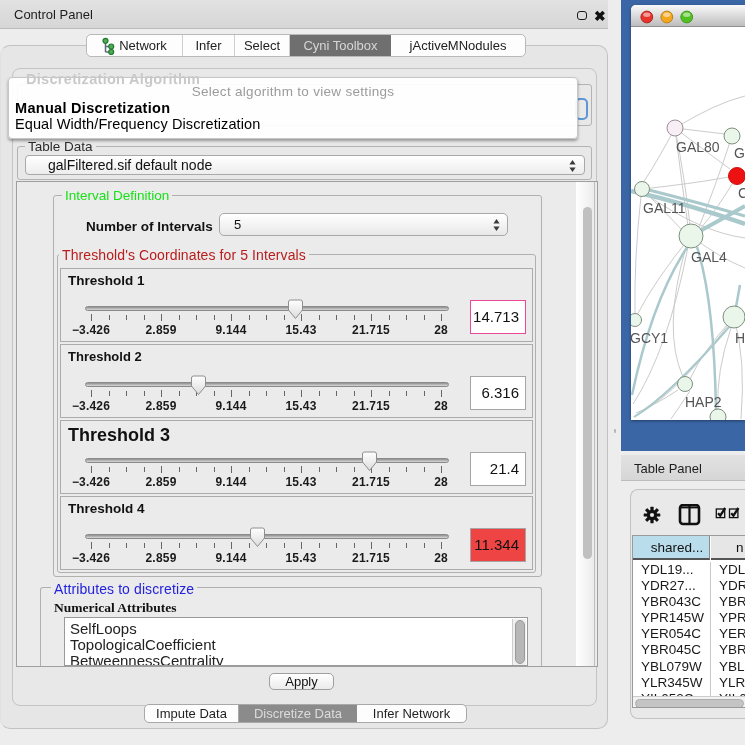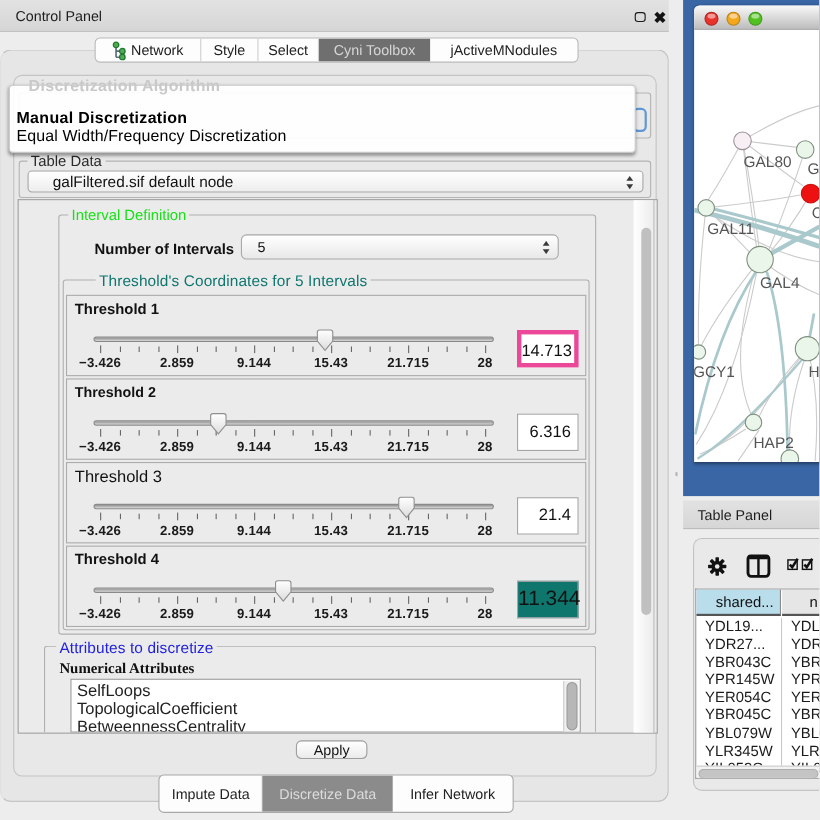--- a/index.html
+++ b/index.html
@@ -21,21 +21,21 @@
 
 <div class="abs" style="left:86px;top:34px;width:440px;height:23px;background:#fdfdfd;border:1px solid #b9b9b9;border-radius:5px;display:flex;overflow:hidden;">
   <div style="width:96px;border-right:1px solid #cfcfcf;display:flex;align-items:center;justify-content:center;font-size:13px;color:#222;">
     <svg width="13" height="18" viewBox="0 0 13 18" style="margin-right:4px;">
       <path d="M3.5 5 L3.5 15 M3.5 9.5 L7 9.5 M3.5 15 L7 15" stroke="#5a6b7c" stroke-width="1.5" fill="none"></path>
       <circle cx="3.5" cy="3.8" r="2.5" fill="#52ab52" stroke="#1e7a2e" stroke-width="1.2"></circle>
       <circle cx="9.2" cy="9.5" r="2.5" fill="#52ab52" stroke="#1e7a2e" stroke-width="1.2"></circle>
       <circle cx="9.2" cy="15" r="2.5" fill="#52ab52" stroke="#1e7a2e" stroke-width="1.2"></circle>
     </svg>
     Network</div>
-  <div style="width:52px;border-right:1px solid #cfcfcf;display:flex;align-items:center;justify-content:center;font-size:13px;color:#222;">Style</div>
+  <div style="width:52px;border-right:1px solid #cfcfcf;display:flex;align-items:center;justify-content:center;font-size:13px;color:#222;">Infer</div>
   <div style="width:55px;border-right:1px solid #cfcfcf;display:flex;align-items:center;justify-content:center;font-size:13px;color:#222;">Select</div>
   <div style="width:101px;background:#6f6f6f;display:flex;align-items:center;justify-content:center;font-size:13px;color:#d6d6d6;">Cyni Toolbox</div>
   <div style="flex:1;display:flex;align-items:center;justify-content:center;font-size:13px;color:#222;">jActiveMNodules</div>
 </div>
 
 <div class="abs" style="left:17px;top:84px;width:575px;height:42px;border:1px solid #b3b3b3;border-radius:3px;"></div>
 <div class="abs" style="left:575px;top:98px;width:13px;height:22px;border:2px solid #5d97d5;border-radius:5px;background:#e9e9e9;"></div>
 
 <div class="abs" style="left:17px;top:146px;width:575px;height:34px;border:1px solid #b3b3b3;border-radius:3px;"></div>
 <div class="abs" style="left:25px;top:139px;padding:0 3px;background:#e8e8e8;font-size:13.5px;color:#2a2a2a;">Table Data</div>
@@ -53,21 +53,21 @@
 
 <div class="abs" style="left:86px;top:219px;font-size:13.5px;font-weight:bold;color:#111;">Number of Intervals</div>
 <div class="abs" style="left:219px;top:213px;width:289px;height:23px;background:linear-gradient(#ffffff,#e8e8e8);border:1px solid #a9a9a9;border-radius:5px;font-size:13px;color:#111;line-height:21px;padding-left:14px;">5
   <svg style="position:absolute;right:7px;top:5px;" width="7" height="12" viewBox="0 0 7 12">
       <path d="M3.5 0 L6.6 4.4 L0.4 4.4 Z" fill="#3a3a3a"></path>
       <path d="M3.5 12 L6.6 7.6 L0.4 7.6 Z" fill="#3a3a3a"></path>
     </svg>
 </div>
 
 <div class="abs" style="left:57px;top:254px;width:479px;height:319px;border:1px solid #b0b0b0;border-radius:3px;"></div>
-<div class="abs" style="left:59px;top:247px;padding:0 3px;background:#ebebeb;font-size:14px;letter-spacing:0.1px;color:#0f766e;margin-left:28px;">Threshold's Coordinates for 5 Intervals</div>
+<div class="abs" style="left:59px;top:247px;padding:0 3px;background:#ebebeb;font-size:14px;letter-spacing:0.1px;color:#b91c1c;">Threshold's Coordinates for 5 Intervals</div>
 
 <div class="abs" style="left:60px;top:268px;width:473px;height:74px;background:#ebebeb;border:1px solid #ababab;">
     <div class="abs" style="left:7px;top:4px;font-size:13.5px;font-weight:bold;color:#111;">Threshold 1</div>
     <div class="abs" style="left:24px;top:37px;width:364px;height:5px;background:linear-gradient(#8f8f8f,#d9d9d9);border:1px solid #8a8a8a;border-radius:3px;"></div>
     <div class="abs" style="left:30px;top:45px;width:1px;height:7px;background:#666;"></div>
     <div class="abs" style="left:47.5px;top:46px;width:1px;height:5px;background:#666;"></div>
     <div class="abs" style="left:65px;top:46px;width:1px;height:5px;background:#666;"></div>
     <div class="abs" style="left:82.5px;top:46px;width:1px;height:5px;background:#666;"></div>
     <div class="abs" style="left:100px;top:45px;width:1px;height:7px;background:#666;"></div>
     <div class="abs" style="left:117.5px;top:46px;width:1px;height:5px;background:#666;"></div>
@@ -94,21 +94,21 @@
     <div class="abs" style="left:350px;top:54px;width:60px;text-align:center;font-size:12px;letter-spacing:0.2px;font-weight:bold;color:#1a1a1a;">28</div>
     <svg class="abs" style="left:226px;top:30px;" width="17" height="21" viewBox="0 0 17 21">
       <path d="M 3.5 1 L 13.5 1 Q 15.5 1 15.5 3 L 15.5 11 L 8.5 19.5 L 1.5 11 L 1.5 3 Q 1.5 1 3.5 1 Z" fill="url(#tg1)" stroke="#8e8e8e" stroke-width="1"></path>
       <defs>
         <linearGradient id="tg1" x1="0" y1="0" x2="0" y2="1">
           <stop offset="0" stop-color="#ffffff"></stop>
           <stop offset="1" stop-color="#dcdcdc"></stop>
         </linearGradient>
       </defs>
     </svg>
-    <div class="abs" style="left:409px;top:31px;width:56px;height:34px;background:#fff;border:4px solid #ec4899;font-size:15px;color:#111;text-align:right;line-height:32px;padding-right:6px;">14.713</div>
+    <div class="abs" style="left:409px;top:31px;width:56px;height:34px;background:#fff;border:1px solid #ec4899;font-size:15px;color:#111;text-align:right;line-height:32px;padding-right:6px;">14.713</div>
   </div>
 <div class="abs" style="left:60px;top:344px;width:473px;height:74px;background:#ebebeb;border:1px solid #ababab;">
     <div class="abs" style="left:7px;top:4px;font-size:13px;font-weight:bold;color:#111;">Threshold 2</div>
     <div class="abs" style="left:24px;top:37px;width:364px;height:5px;background:linear-gradient(#8f8f8f,#d9d9d9);border:1px solid #8a8a8a;border-radius:3px;"></div>
     <div class="abs" style="left:30px;top:45px;width:1px;height:7px;background:#666;"></div>
     <div class="abs" style="left:47.5px;top:46px;width:1px;height:5px;background:#666;"></div>
     <div class="abs" style="left:65px;top:46px;width:1px;height:5px;background:#666;"></div>
     <div class="abs" style="left:82.5px;top:46px;width:1px;height:5px;background:#666;"></div>
     <div class="abs" style="left:100px;top:45px;width:1px;height:7px;background:#666;"></div>
     <div class="abs" style="left:117.5px;top:46px;width:1px;height:5px;background:#666;"></div>
@@ -138,21 +138,21 @@
       <defs>
         <linearGradient id="tg2" x1="0" y1="0" x2="0" y2="1">
           <stop offset="0" stop-color="#ffffff"></stop>
           <stop offset="1" stop-color="#dcdcdc"></stop>
         </linearGradient>
       </defs>
     </svg>
     <div class="abs" style="left:409px;top:31px;width:56px;height:34px;background:#fff;border:1px solid #a5a5a5;font-size:15px;color:#111;text-align:right;line-height:32px;padding-right:6px;">6.316</div>
   </div>
 <div class="abs" style="left:60px;top:420px;width:473px;height:74px;background:#ebebeb;border:1px solid #ababab;">
-    <div class="abs" style="left:7px;top:4px;font-size:15px;font-weight:normal;color:#111;">Threshold 3</div>
+    <div class="abs" style="left:7px;top:4px;font-size:18px;font-weight:bold;color:#111;">Threshold 3</div>
     <div class="abs" style="left:24px;top:37px;width:364px;height:5px;background:linear-gradient(#8f8f8f,#d9d9d9);border:1px solid #8a8a8a;border-radius:3px;"></div>
     <div class="abs" style="left:30px;top:45px;width:1px;height:7px;background:#666;"></div>
     <div class="abs" style="left:47.5px;top:46px;width:1px;height:5px;background:#666;"></div>
     <div class="abs" style="left:65px;top:46px;width:1px;height:5px;background:#666;"></div>
     <div class="abs" style="left:82.5px;top:46px;width:1px;height:5px;background:#666;"></div>
     <div class="abs" style="left:100px;top:45px;width:1px;height:7px;background:#666;"></div>
     <div class="abs" style="left:117.5px;top:46px;width:1px;height:5px;background:#666;"></div>
     <div class="abs" style="left:135px;top:46px;width:1px;height:5px;background:#666;"></div>
     <div class="abs" style="left:152.5px;top:46px;width:1px;height:5px;background:#666;"></div>
     <div class="abs" style="left:170px;top:45px;width:1px;height:7px;background:#666;"></div>
@@ -217,39 +217,39 @@
     <div class="abs" style="left:350px;top:54px;width:60px;text-align:center;font-size:12px;letter-spacing:0.2px;font-weight:bold;color:#1a1a1a;">28</div>
     <svg class="abs" style="left:188px;top:30px;" width="17" height="21" viewBox="0 0 17 21">
       <path d="M 3.5 1 L 13.5 1 Q 15.5 1 15.5 3 L 15.5 11 L 8.5 19.5 L 1.5 11 L 1.5 3 Q 1.5 1 3.5 1 Z" fill="url(#tg4)" stroke="#8e8e8e" stroke-width="1"></path>
       <defs>
         <linearGradient id="tg4" x1="0" y1="0" x2="0" y2="1">
           <stop offset="0" stop-color="#ffffff"></stop>
           <stop offset="1" stop-color="#dcdcdc"></stop>
         </linearGradient>
       </defs>
     </svg>
-    <div class="abs" style="left:409px;top:31px;width:56px;height:34px;background:#0f766e;border:1px solid #a5a5a5;font-size:19px;color:#111;text-align:right;line-height:32px;padding-right:6px;">11.344</div>
+    <div class="abs" style="left:409px;top:31px;width:56px;height:34px;background:#ef4444;border:1px solid #a5a5a5;font-size:15px;color:#111;text-align:right;line-height:32px;padding-right:6px;">11.344</div>
   </div>
 
 <div class="abs" style="left:40px;top:587px;width:502px;height:79px;border:1px solid #b0b0b0;border-radius:3px 3px 0 0;border-bottom:none;"></div>
 <div class="abs" style="left:51px;top:581px;padding:0 3px;background:#ebebeb;font-size:14px;letter-spacing:0.3px;letter-spacing:0.1px;color:#2222dd;">Attributes to discretize</div>
 <div class="abs" style="left:54px;top:600px;font-size:13.5px;font-weight:bold;color:#111;font-family:Liberation Serif, serif;">Numerical Attributes</div>
 <div class="abs" style="left:64px;top:617px;width:464px;height:49px;background:#ffffff;border:1px solid #999;overflow:hidden;">
   <div style="font-size:15px;color:#222;padding:3px 0 0 5px;line-height:15.8px;">SelfLoops<br>TopologicalCoefficient<br>BetweennessCentrality</div>
   <div class="abs" style="right:1px;top:1px;width:14px;height:47px;background:#f0f0f0;border-left:1px solid #ccc;">
     <div class="abs" style="left:1.5px;top:1px;width:10px;height:44px;background:#b7b7b7;border-radius:5px;border:1px solid #9a9a9a;"></div>
   </div>
 </div>
 
 <div class="abs" style="left:576px;top:182px;width:19px;height:484px;background:linear-gradient(90deg,#ffffff,#ececec);border-right:1px solid #bdbdbd;"></div>
 <div class="abs" style="left:583px;top:207px;width:9px;height:352px;background:#c0c0c0;border-radius:5px;"></div>
 
 <div class="abs" style="left:269px;top:673px;width:65px;height:17px;background:linear-gradient(#ffffff,#ebebeb);border:1px solid #9f9f9f;border-radius:5px;text-align:center;font-size:13px;color:#111;line-height:16px;">Apply</div>
 
-<div class="abs" style="left:144px;top:704px;width:323px;height:35px;background:#fdfdfd;border:1px solid #a8a8a8;border-radius:5px;display:flex;overflow:hidden;">
+<div class="abs" style="left:144px;top:704px;width:323px;height:19px;background:#fdfdfd;border:1px solid #a8a8a8;border-radius:5px;display:flex;overflow:hidden;">
   <div style="width:94px;border-right:1px solid #a8a8a8;display:flex;align-items:center;justify-content:center;font-size:13px;color:#222;">Impute Data</div>
   <div style="width:118px;background:#8b8b8b;display:flex;align-items:center;justify-content:center;font-size:13px;color:#dcdcdc;">Discretize Data</div>
   <div style="flex:1;display:flex;align-items:center;justify-content:center;font-size:13px;color:#222;">Infer Network</div>
 </div>
 
 <div class="abs" style="left:614px;top:429px;width:2px;height:4px;background:#b5b5b5;border-radius:1px;"></div>
 
 <div class="abs" style="left:621px;top:0;width:124px;height:451px;background:#3a66a5;"></div>
 
 <div class="abs" style="left:631px;top:5px;width:114px;height:415px;border-radius:5px 0 0 0;overflow:hidden;background:#fff;box-shadow:0 1px 3px rgba(0,0,0,0.4);">
@@ -368,16 +368,17 @@
   <div class="abs" style="left:0;top:26px;color:#1a1a1a;line-height:16.1px;padding-left:8px;">YDL19...<br>YDR27...<br>YBR043C<br>YPR145W<br>YER054C<br>YBR045C<br>YBL079W<br>YLR345W<br>YIL052C</div>
   <div class="abs" style="left:78px;top:26px;color:#1a1a1a;line-height:16.1px;padding-left:8px;">YDL1<br>YDR2<br>YBR0<br>YPR1<br>YER0<br>YBR0<br>YBL0<br>YLR3<br>YIL0</div>
   <div class="abs" style="left:77px;top:26px;width:1px;height:147px;background:#c9c9c9;"></div>
 
   <div class="abs" style="left:0;top:160px;width:113px;height:13px;background:#f2f2f2;border-top:1px solid #ccc;">
     <div class="abs" style="left:2px;top:1.5px;width:109px;height:9px;background:#c4c4c4;border-radius:5px;border:1px solid #adadad;"></div>
   </div>
 </div>
 
 <div class="abs" style="left:8px;top:77px;width:570px;height:62px;background:rgba(255,255,255,0.93);border:1px solid #c6c6c6;border-radius:4px;box-shadow:0 2px 3px rgba(0,0,0,0.35);">
+  <div class="abs" style="left:0;top:6px;width:100%;text-align:center;font-size:13.5px;letter-spacing:0.3px;color:#9b9b9b;">Select algorithm to view settings</div>
   <div class="abs" style="left:6px;top:22px;font-size:14.5px;letter-spacing:0.3px;font-weight:bold;color:#000;">Manual Discretization</div>
   <div class="abs" style="left:6px;top:37.5px;font-size:14.5px;letter-spacing:0.1px;color:#000;">Equal Width/Frequency Discretization</div>
 </div>
 <div class="abs" style="left:26px;top:71px;font-size:14.5px;letter-spacing:0.3px;font-weight:bold;color:#c9c9c9;">Discretization Algorithm</div>
 
 </body></html>

